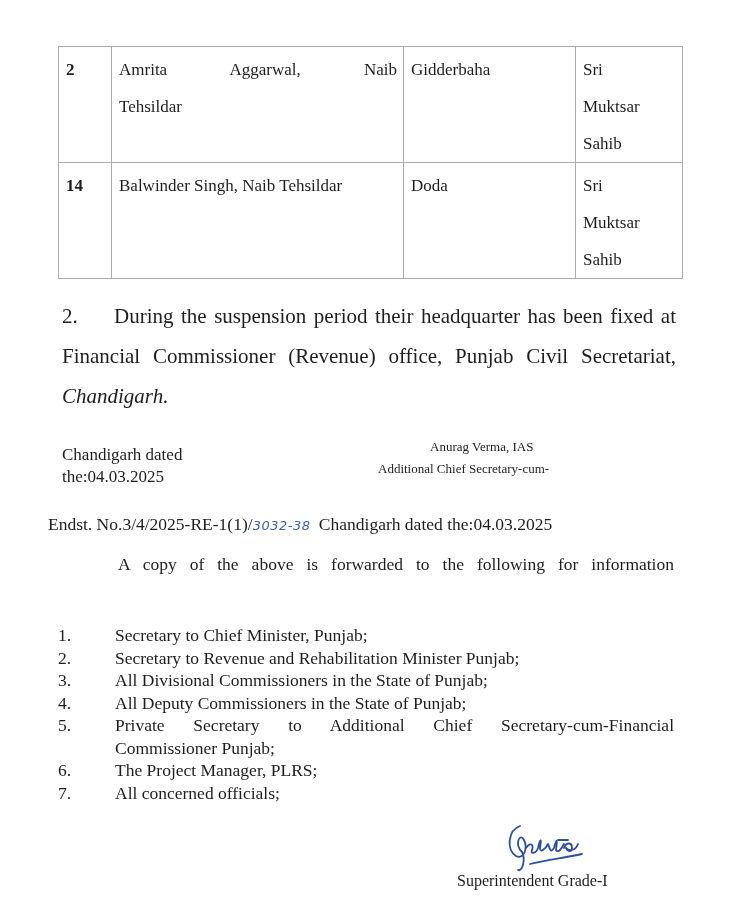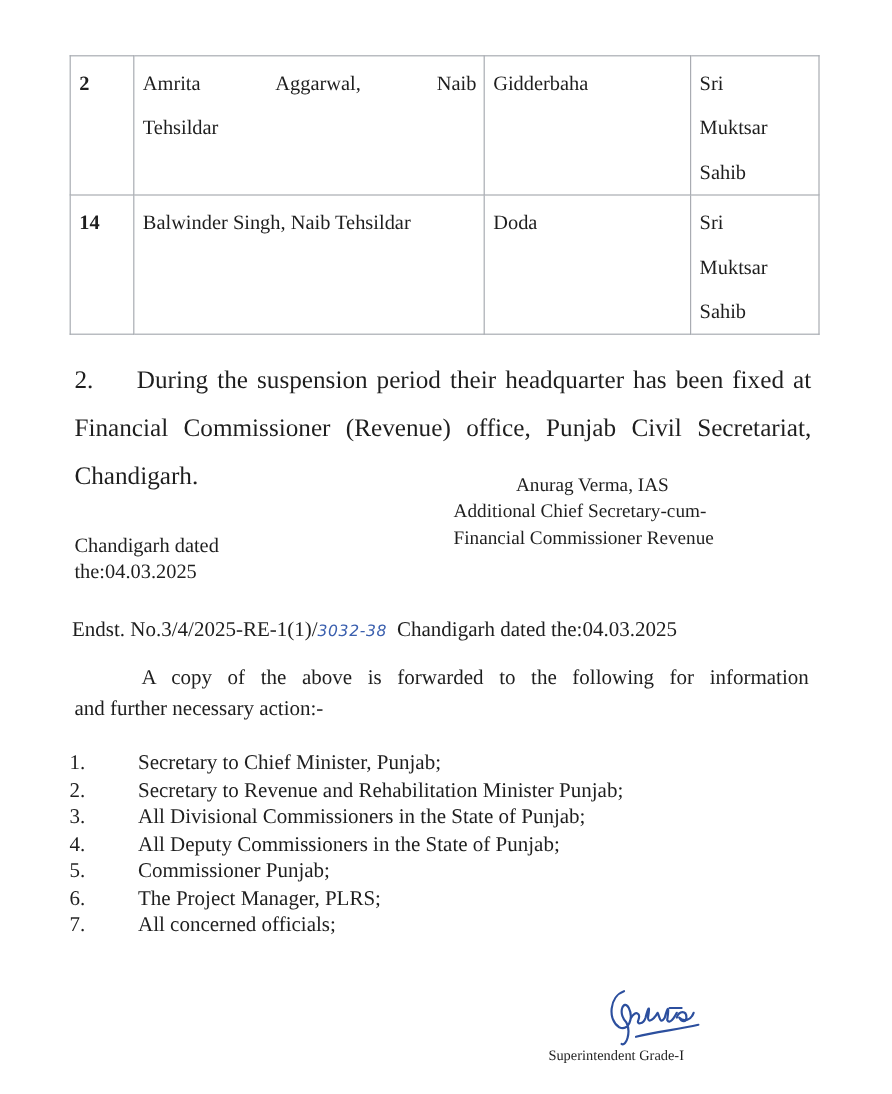--- a/index.html
+++ b/index.html
@@ -45,46 +45,46 @@
       position: absolute;
       left: 62px;
       top: 296px;
       width: 614px;
       line-height: 40px;
       text-align: justify;
       font-size: 21px;
     }
     .para2 .line1 { display: block; text-align: justify; text-align-last: justify; }
     .para2 .line2 { display: block; text-align: justify; text-align-last: justify; }
-    .para2 .line3 { display: block; }
+    .para2 .line3 { display: block; font-style: italic; }
     .para2 .num { display: inline-block; width: 52px; }
 
     .sig-block {
       position: absolute;
       left: 378px;
-      top: 394px;
+      top: 436px;
       width: 300px;
       line-height: 22px;
-      font-size: 16px;
+      font-size: 13px;
     }
     .sig-block .signer { display: block; padding-left: 52px; }
     .sig-block .desig1, .sig-block .desig2 { display: block; }
 
     .place-date {
       position: absolute;
       left: 62px;
       top: 444px;
       line-height: 22px;
       font-size: 17px;
     }
     .place-date span { display: block; }
 
     .endst {
       position: absolute;
-      left: 60px;
+      left: 48px;
       top: 514px;
       font-size: 17.5px;
       white-space: nowrap;
     }
     .endst .handno {
       color: #3a5fae;
       font-family: "DejaVu Sans", sans-serif;
       font-size: 13px;
       font-style: italic;
       letter-spacing: 0.5px;
@@ -122,21 +122,21 @@
       position: absolute;
       left: 500px;
       top: 818px;
       width: 90px;
       height: 58px;
     }
     .superintendent {
       position: absolute;
       left: 457px;
       top: 872px;
-      font-size: 12px;
+      font-size: 16px;
     }
   </style>
 </head>
 <body>
 
 <table class="doc-table">
   <colgroup>
     <col class="c1">
       <col class="c2">
       <col class="c3">
@@ -173,36 +173,34 @@
 
 <div class="para2">
   <span class="line1"><span class="num">2.</span><span>During the suspension period their headquarter has been fixed at</span></span>
   <span class="line2">Financial Commissioner (Revenue) office, Punjab Civil Secretariat,</span>
   <span class="line3">Chandigarh.</span>
 </div>
 
 <div class="sig-block">
   <span class="signer">Anurag Verma, IAS</span>
   <span class="desig1">Additional Chief Secretary-cum-</span>
-  <span class="desig2">Financial Commissioner Revenue</span>
 </div>
 
 <div class="place-date">
   <span>Chandigarh dated</span>
   <span>the:04.03.2025</span>
 </div>
 
 <div class="endst">
   <span>Endst. No.3/4/2025-RE-1(1)/</span><span class="handno">3032-38</span>
   <span>Chandigarh dated the:04.03.2025</span>
 </div>
 
 <div class="fwd">
   <span class="l1">A copy of the above is forwarded to the following for information</span>
-  <span class="l2">and further necessary action:-</span>
 </div>
 
 <ul class="cc-list">
   <li>
       <span class="n">1.</span>
       <span class="t">Secretary to Chief Minister, Punjab;</span>
     </li>
   <li>
       <span class="n">2.</span>
       <span class="t">Secretary to Revenue and Rehabilitation Minister Punjab;</span>
@@ -210,21 +208,21 @@
   <li>
       <span class="n">3.</span>
       <span class="t">All Divisional Commissioners in the State of Punjab;</span>
     </li>
   <li>
       <span class="n">4.</span>
       <span class="t">All Deputy Commissioners in the State of Punjab;</span>
     </li>
   <li class="wide">
       <span class="n">5.</span>
-      <span class="t"><span>Commissioner Punjab;</span></span>
+      <span class="t"><span class="first">Private Secretary to Additional Chief Secretary-cum-Financial</span><span>Commissioner Punjab;</span></span>
     </li>
   <li>
       <span class="n">6.</span>
       <span class="t">The Project Manager, PLRS;</span>
     </li>
   <li>
       <span class="n">7.</span>
       <span class="t">All concerned officials;</span>
     </li>
 </ul>

